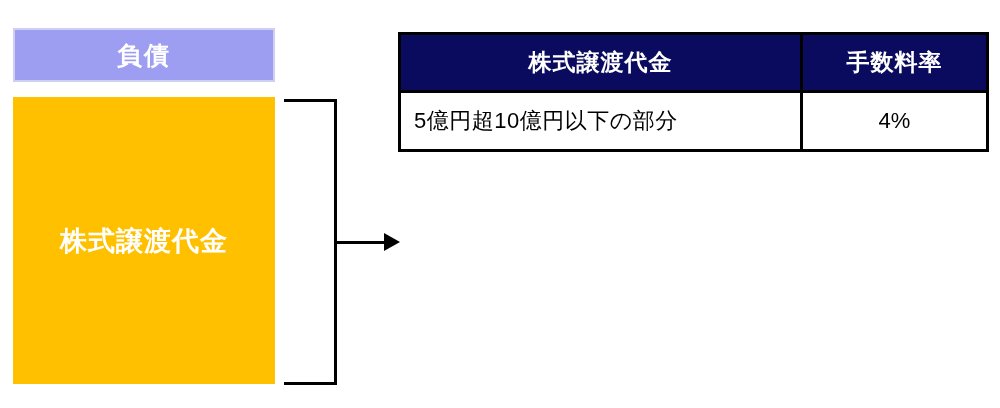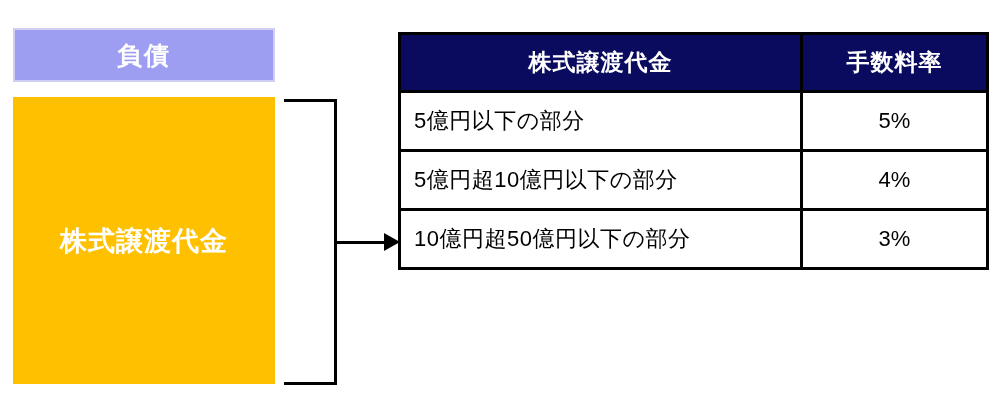--- a/index.html
+++ b/index.html
@@ -104,32 +104,24 @@
         <col class="c-range">
         <col class="c-rate">
       </colgroup>
     <thead>
       <tr>
         <th>株式譲渡代金</th>
         <th>手数料率</th>
       </tr>
     </thead>
     <tbody>
-  <tr>
-    <td class="range">5億円以下の部分</td>
-    <td class="rate">5%</td>
-  </tr>
 
   <tr>
     <td class="range">5億円超10億円以下の部分</td>
     <td class="rate">4%</td>
   </tr>
 
-  <tr>
-    <td class="range">10億円超50億円以下の部分</td>
-    <td class="rate">3%</td>
-  </tr>
 
 
 </tbody>
   </table>
 
 </div>
 
 </body></html>

